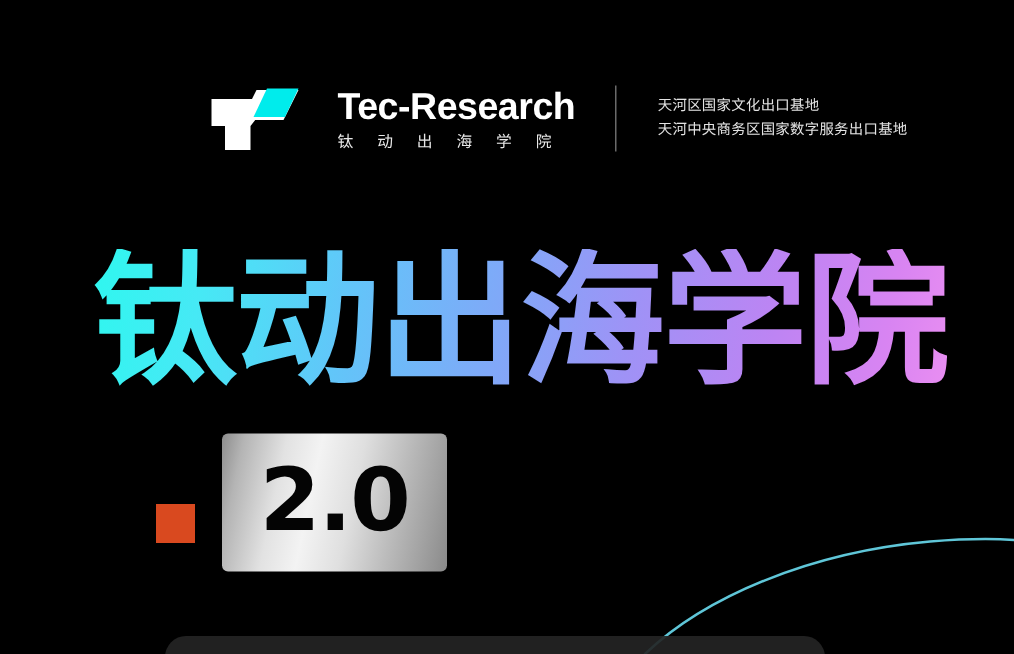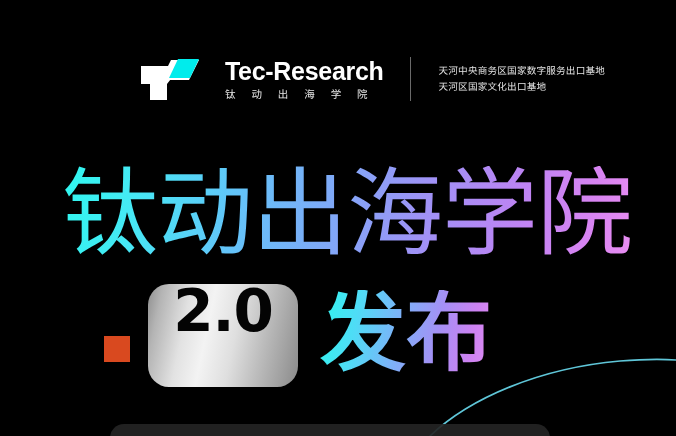--- a/index.html
+++ b/index.html
@@ -109,21 +109,21 @@
     white-space:nowrap;
     letter-spacing:.2px;
   }
 
   
   .headline {
     position:absolute;
     left:62px;
     top:166px;
     font-size:96px;
-    font-weight:400;
+    font-weight:700;
     line-height:1;
     letter-spacing:-1px;
     white-space:nowrap;
     background:linear-gradient(100deg,
         #2ff7ef 0%,
         #46e9f5 13%,
         #62c5f9 30%,
         #7fa9f8 47%,
         #9f92f6 63%,
         #bd84f3 79%,
@@ -150,33 +150,33 @@
     width:26px;
     height:26px;
     background:#d9491f;
     flex:0 0 auto;
     margin-right:18px;
     margin-top:28px;
   }
 
   .version-badge {
     width:150px;
-    height:103px;
-    border-radius:21px;
+    height:92px;
+    border-radius:4px;
     background:linear-gradient(102deg,
         #8d8d8d 0%,
         #b4b4b4 9%,
         #e2e2e2 26%,
         #f3f3f3 40%,
         #dfdfdf 57%,
         #bdbdbd 74%,
         #a2a2a2 88%,
         #8a8a8a 100%);
     display:flex;
-    align-items:flex-start;
+    align-items:center;
     justify-content:center;
     flex:0 0 auto;
   }
 
   .version-text {
     color:#040404;
     font-size:58px;
     font-weight:900;
     line-height:1;
     letter-spacing:-1px;
@@ -228,30 +228,29 @@
     </span>
 
     <span class="brand-block">
       <span class="brand-name">Tec-Research</span>
       <span class="brand-sub">钛 动 出 海 学 院</span>
     </span>
 
     <span class="divider"></span>
 
     <span class="badge-lines">
+      <span class="badge-line">天河区国家文化出口基地</span>
       <span class="badge-line">天河中央商务区国家数字服务出口基地</span>
-      <span class="badge-line">天河区国家文化出口基地</span>
     </span>
   </div>
 
   <div class="headline">钛动出海学院</div>
 
   <div class="release-row">
     <span class="orange-square"></span>
 
     <span class="version-badge">
       <span class="version-text">2.0</span>
     </span>
 
-    <span class="release-word">发布</span>
   </div>
 
 </div>
 
 </body></html>

